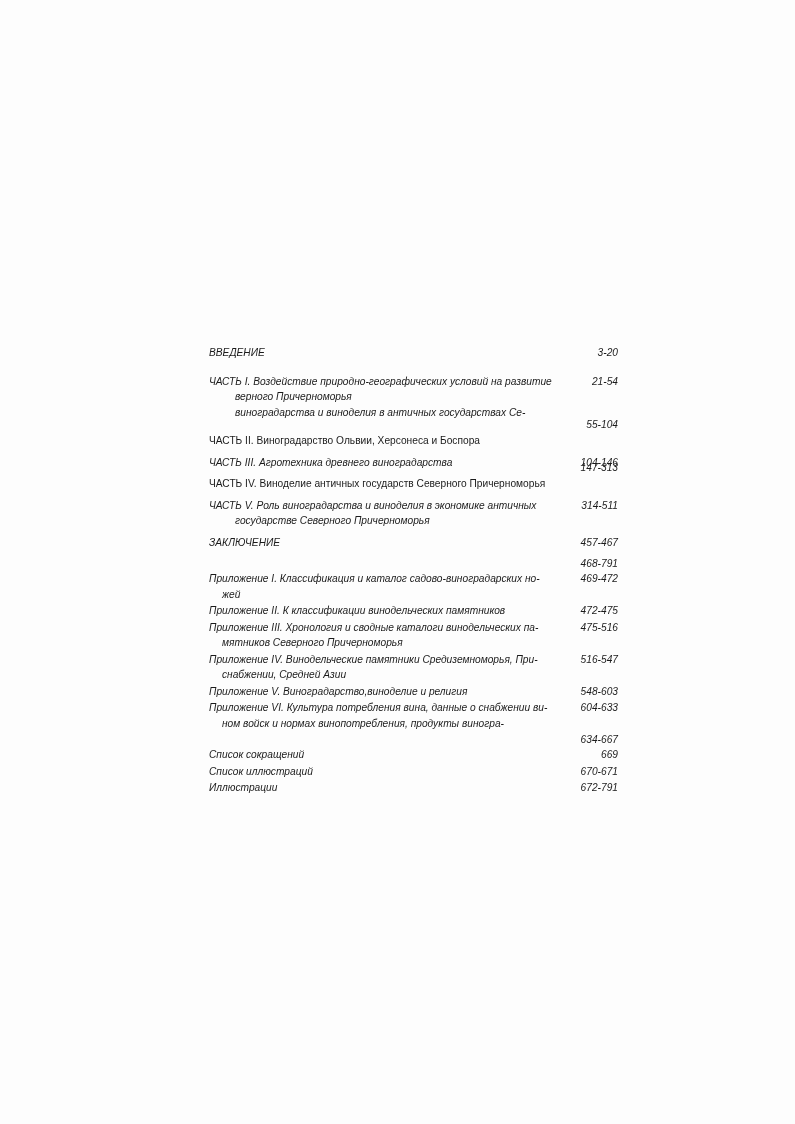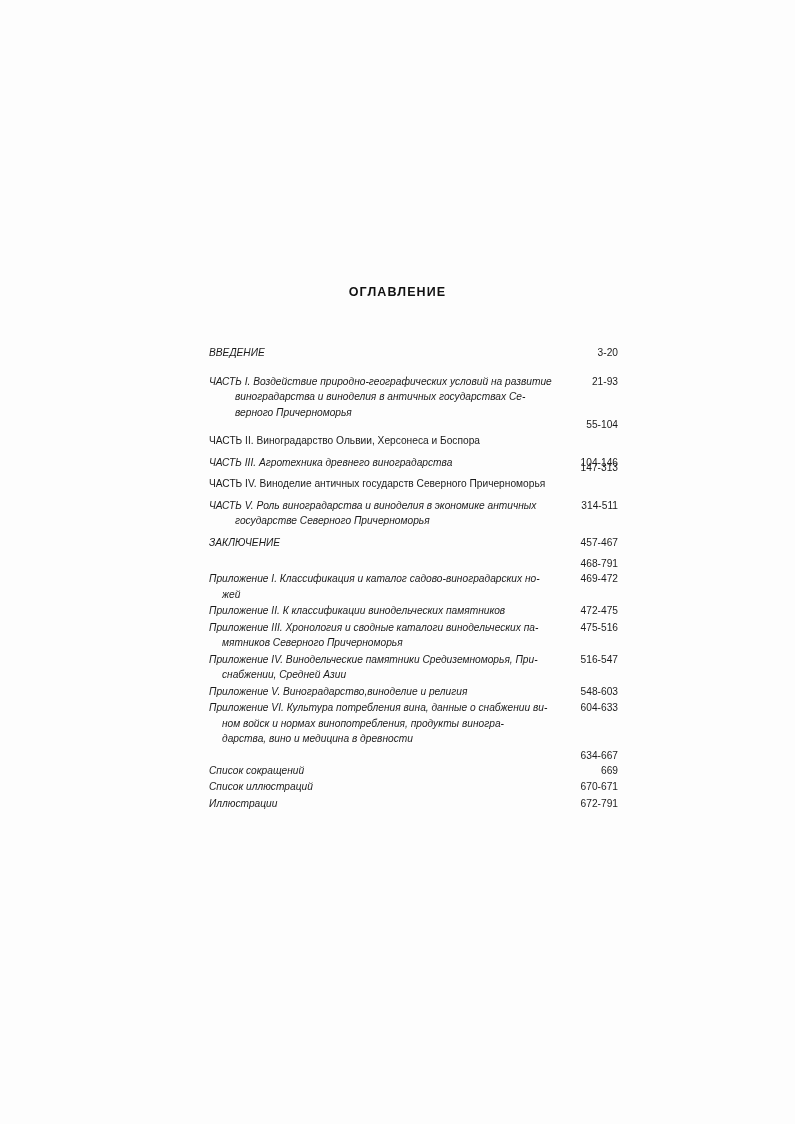--- a/index.html
+++ b/index.html
@@ -54,20 +54,21 @@
     text-align: justify;
   }
   .row .label.upright {
     font-style: normal;
   }
   .row .pages {
     position: absolute;
     right: 0;
     top: 0;
     font-size: 10.2px;
+    font-style: italic;
     line-height: 15.5px;
     color: #1b1b1b;
     white-space: nowrap;
   }
   .row .pages.raise {
     top: -16px;
   }
   .hang { text-indent: 0; }
   .hang .cont {
     display: block;
@@ -80,30 +81,29 @@
   .gap-sm { margin-bottom: 6px; }
   .gap-md { margin-bottom: 13px; }
   .gap-lg { margin-bottom: 13px; }
   .tight { margin-bottom: 1px; }
 </style>
 </head>
 <body>
 
 <div class="page">
 
-  <div class="title">ОГЛАВЛЕНИЕ</div>
 
   <div class="toc">
       <div class="row gap-md hang">
         <span class="label">ВВЕДЕНИЕ</span>
         <span class="pages">3-20</span>
       </div>
       <div class="row gap-lg hang">
-        <span class="label">ЧАСТЬ I. Воздействие природно-географических условий на развитие<span class="cont">виноградарства и виноделия в античных государствах Се-</span><span class="cont">верного Причерноморья</span></span>
-        <span class="pages">21-93</span>
+        <span class="label">ЧАСТЬ I. Воздействие природно-географических условий на развитие<span class="cont">верного Причерноморья</span><span class="cont">виноградарства и виноделия в античных государствах Се-</span></span>
+        <span class="pages">21-54</span>
       </div>
       <div class="row gap-sm hang">
         <span class="label upright">ЧАСТЬ II. Виноградарство Ольвии, Херсонеса и Боспора</span>
         <span class="pages raise">55-104</span>
       </div>
       <div class="row gap-sm hang">
         <span class="label">ЧАСТЬ III. Агротехника древнего виноградарства</span>
         <span class="pages">104-146</span>
       </div>
       <div class="row gap-sm hang">
@@ -135,21 +135,21 @@
       </div>
       <div class="row tight hang2 hang">
         <span class="label">Приложение IV. Винодельческие памятники Средиземноморья, При-<span class="cont">снабжении, Средней Азии</span></span>
         <span class="pages">516-547</span>
       </div>
       <div class="row tight hang2 hang">
         <span class="label">Приложение V. Виноградарство,виноделие и религия</span>
         <span class="pages">548-603</span>
       </div>
       <div class="row tight hang2 hang">
-        <span class="label">Приложение VI. Культура потребления вина, данные о снабжении ви-<span class="cont">ном войск и нормах винопотребления, продукты виногра-</span><span class="cont">дарства, вино и медицина в древности</span></span>
+        <span class="label">Приложение VI. Культура потребления вина, данные о снабжении ви-<span class="cont">ном войск и нормах винопотребления, продукты виногра-</span></span>
         <span class="pages">604-633</span>
       </div>
       <div class="row tight hang2 hang">
         <span class="pages">634-667</span>
       </div>
       <div class="row tight hang2 hang">
         <span class="label">Список сокращений</span>
         <span class="pages">669</span>
       </div>
       <div class="row tight hang2 hang">

